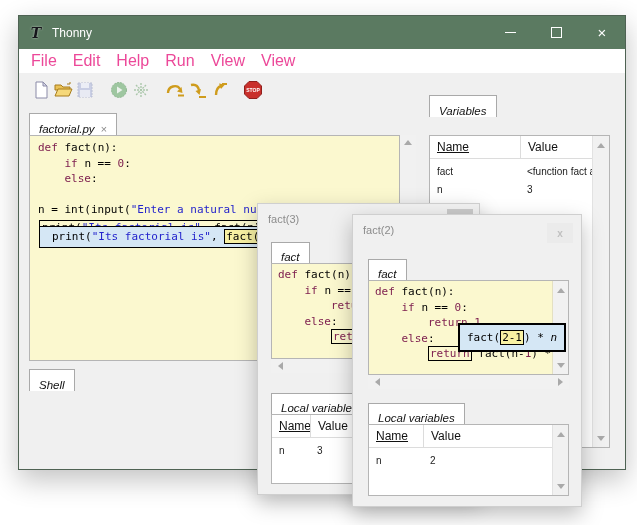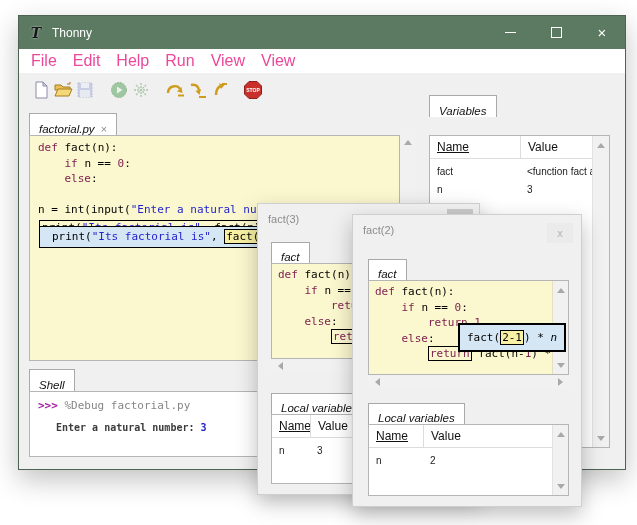--- a/index.html
+++ b/index.html
@@ -242,24 +242,20 @@
           </span>
         <span class="sc-btn" style="bottom:2px;">
             <span class="chev dn"></span>
           </span>
       </div>
     </div>
 
     <div class="tab" style="left:10px;top:353px;">
       <span>Shell</span>
     </div>
-    <div class="shell">
-      <div><span class="prompt">&gt;&gt;&gt; </span><span class="magic">%Debug factorial.py</span></div>
-      <div class="shell-line2"><span class="io-out">Enter a natural number: </span><span class="io-in">3</span></div>
-    </div>
   </div>
 
   <div class="popup" style="left:257px;top:203px;width:223px;height:292px;z-index:10;">
     <span class="popup-title">fact(3)</span>
     <span class="popup-close" style="right:6px;top:5px;width:26px;height:19px;background:#c9c9c9;color:#b0b0b0;">x</span>
 
     <div class="tab" style="left:13px;top:38px;height:21px;">
       <span>fact</span>
     </div>
     <div class="pcode" style="left:13px;top:59px;width:197px;height:96px;">

